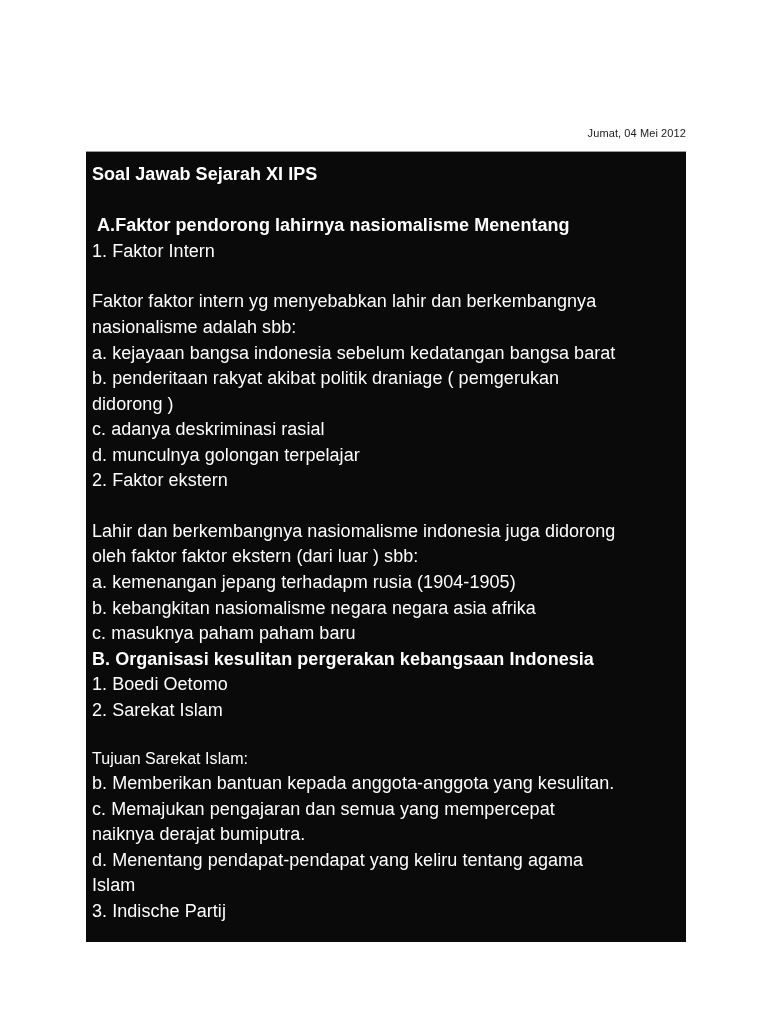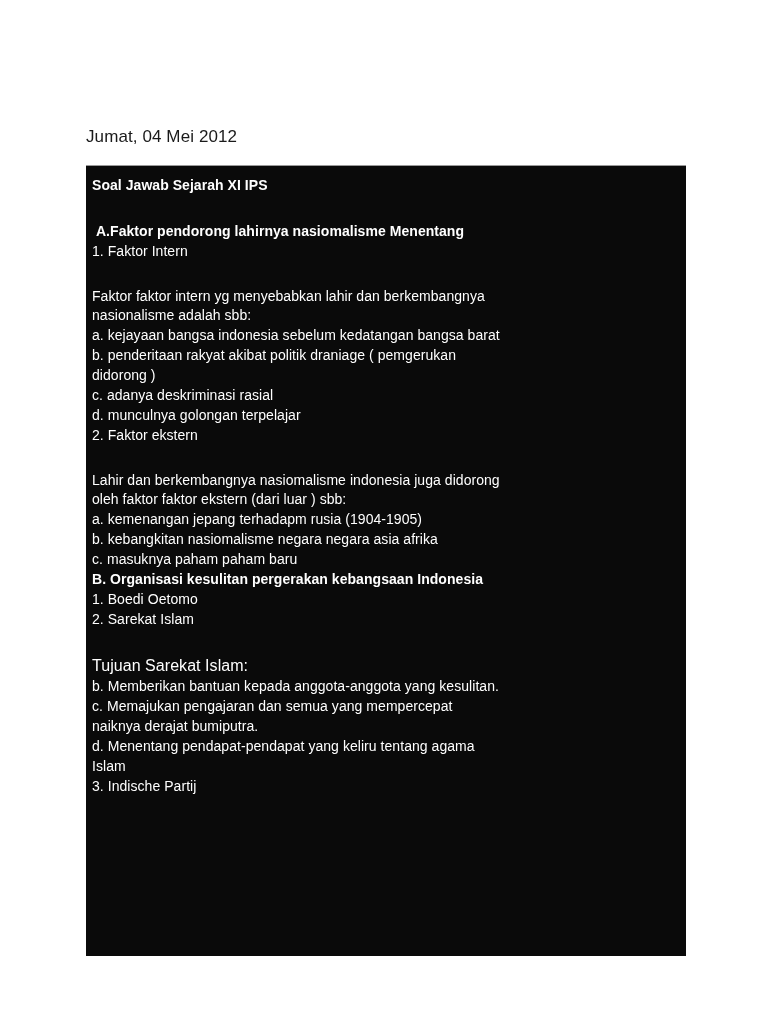--- a/index.html
+++ b/index.html
@@ -20,38 +20,39 @@
     background: #ffffff;
     overflow: hidden;
   }
   .doc {
     position: absolute;
     left: 86px;
     top: 126px;
     width: 600px;
   }
   .date-line {
-    font-size: 17px;
+    font-size: 11px;
     color: #1a1a1a;
     line-height: 1.35;
-    padding-bottom: 16px;
+    padding-bottom: 10px;
     border-bottom: 1px solid #9a9a9a;
     letter-spacing: 0.1px;
+    text-align: right;
   }
   .dark-block {
     background: #0a0a0a;
     color: #ffffff;
     padding: 10px 6px 14px 6px;
     box-sizing: border-box;
     width: 600px;
     min-height: 790px;
   }
   .dark-block p {
     margin: 0;
-    font-size: 14px;
+    font-size: 18px;
     line-height: 1.42;
     letter-spacing: 0.05px;
     color: #ffffff;
     white-space: pre-wrap;
   }
   .bold {
     font-weight: bold;
   }
   .blank {
     display: block;

